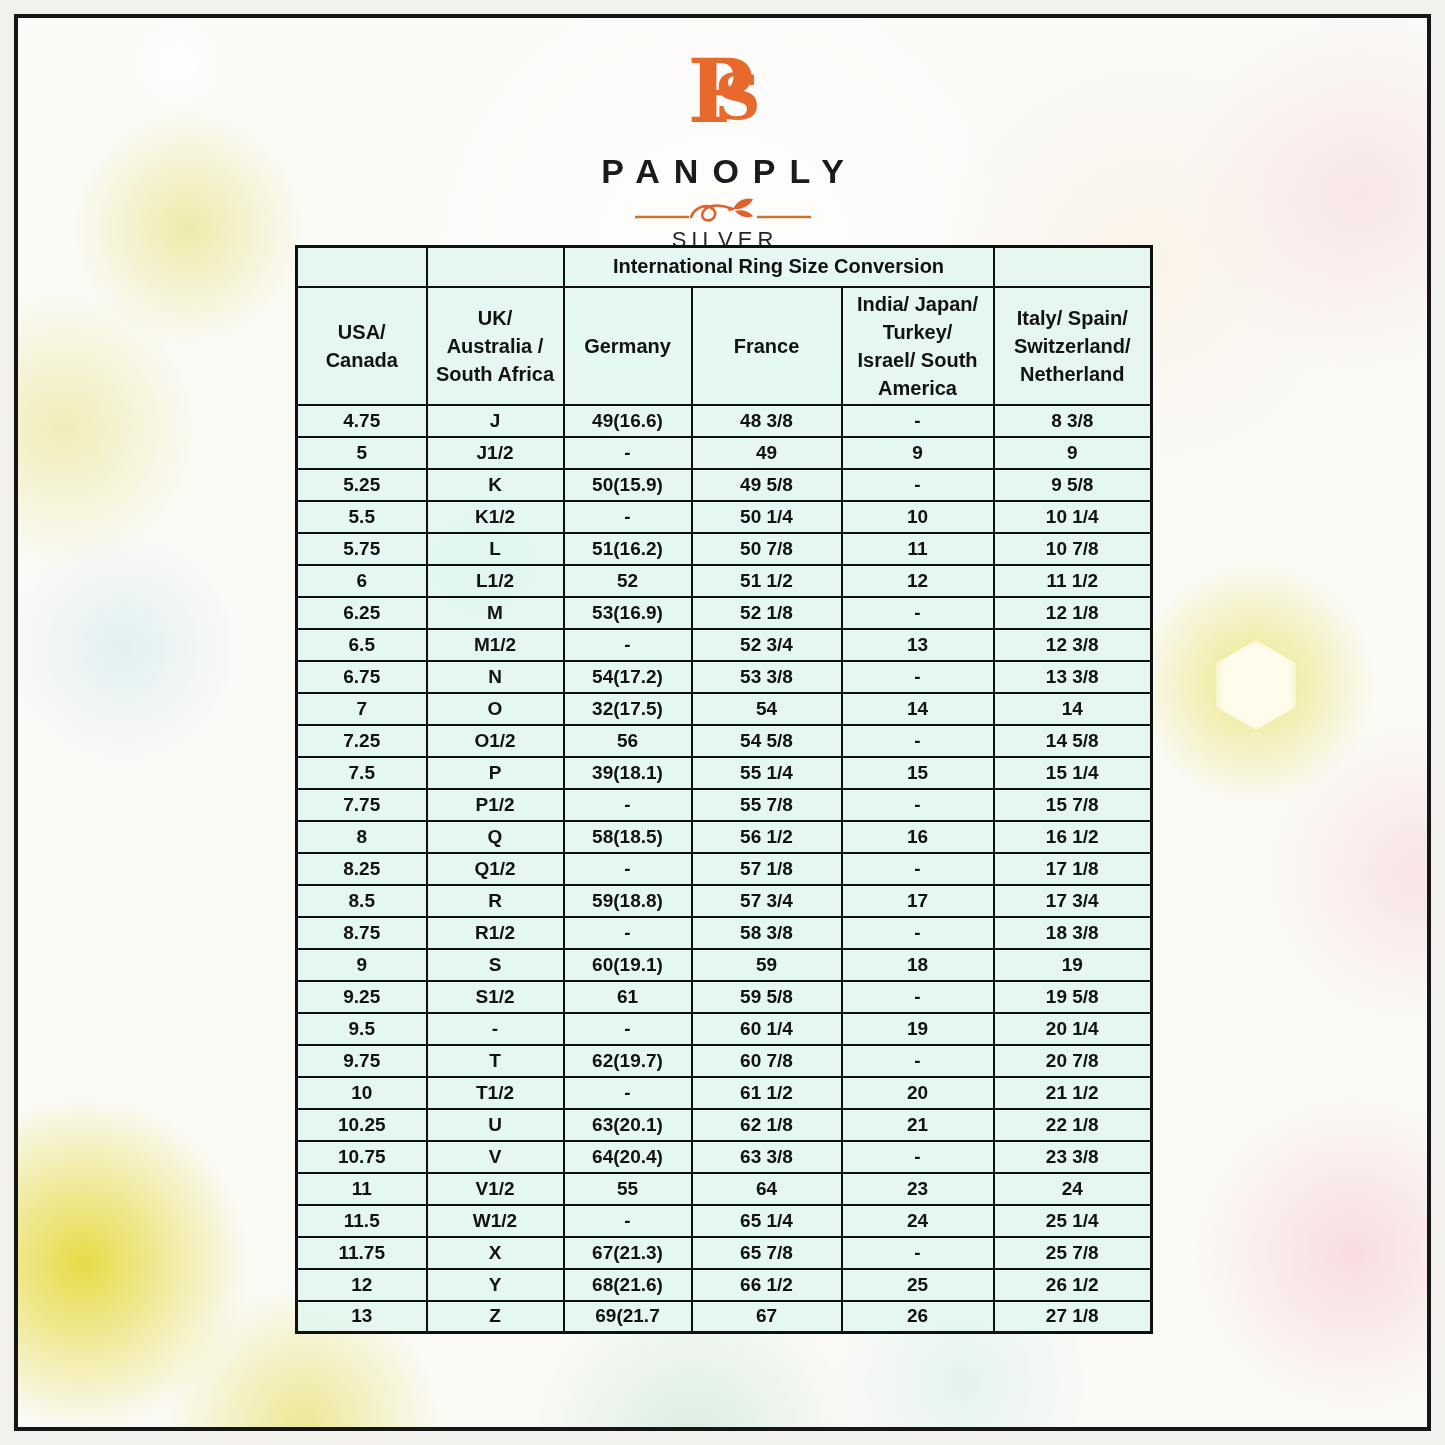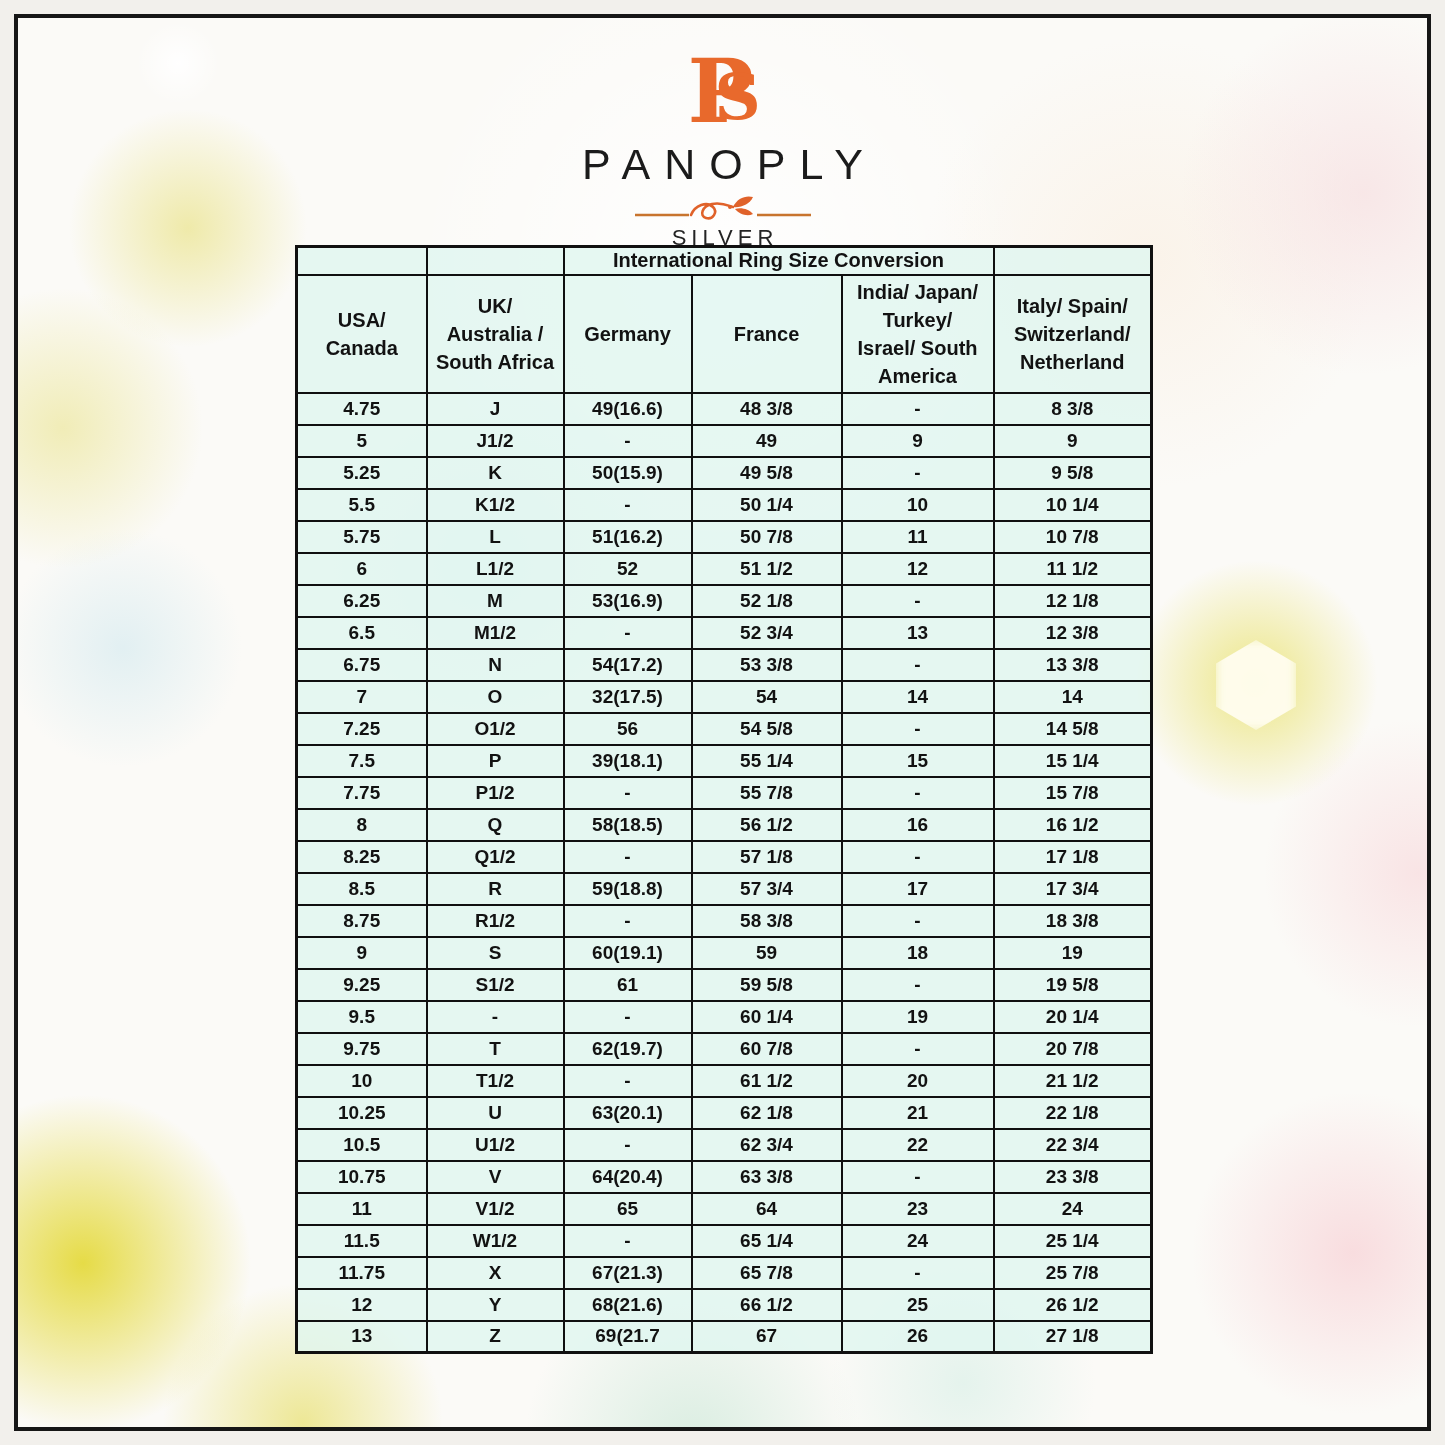--- a/index.html
+++ b/index.html
@@ -52,23 +52,23 @@
     display: flex; flex-direction: column; align-items: center;
   }
   .monogram { position: relative; width: 70px; height: 88px; }
   .mono-p, .mono-s {
     font-family: "DejaVu Serif", "Liberation Serif", serif;
     font-weight: 700; color: #e8692c; position: absolute;
   }
   .mono-p { font-size: 88px; line-height: 86px; left: 0; top: 0; }
   .mono-s { font-size: 64px; line-height: 62px; left: 27px; top: 18px; }
   .brand-name {
-    margin-top: 4px;
-    font-size: 43px; letter-spacing: 14px; padding-left: 14px;
-    color: #1b1b1b; font-weight: 400;
+    margin-top: 16px;
+    font-size: 34px; letter-spacing: 14px; padding-left: 14px;
+    color: #1b1b1b; font-weight: 700;
   }
   .leaf-divider { margin-top: 4px; height: 34px; }
   .sub-brand {
     margin-top: -2px;
     font-size: 22px; letter-spacing: 5px; padding-left: 5px;
     color: #242424; font-weight: 400;
   }
 
   
   .table-wrap { position: absolute; left: 277px; top: 227px; width: 855px; }
@@ -78,21 +78,21 @@
     table-layout: fixed;
     background: rgba(223,246,240,0.78);
     border: 3px solid #101010;
   }
   .ring-table td, .ring-table th {
     border: 2px solid #101010;
     text-align: center; vertical-align: middle;
     padding: 0; overflow: hidden;
     color: #121212;
   }
-  .title-row td { height: 28px; font-size: 20px; font-weight: 700; border-radius: 9px; }
+  .title-row td { height: 40px; font-size: 20px; font-weight: 700; border-radius: 9px; }
   .header-row th {
     height: 118px; font-size: 20px; font-weight: 700;
     white-space: pre-line; line-height: 28px;
   }
   .ring-table tbody td { height: 32px; font-size: 19px; font-weight: 700; }
 </style>
 </head>
 <body>
 
 <div class="canvas">
@@ -332,39 +332,31 @@
             </tr>
             <tr>
               <td>10.25</td>
               <td>U</td>
               <td>63(20.1)</td>
               <td>62 1/8</td>
               <td>21</td>
               <td>22 1/8</td>
             </tr>
             <tr>
-              <td>10.5</td>
-              <td>U1/2</td>
-              <td>-</td>
-              <td>62 3/4</td>
-              <td>22</td>
-              <td>22 3/4</td>
-            </tr>
-            <tr>
               <td>10.75</td>
               <td>V</td>
               <td>64(20.4)</td>
               <td>63 3/8</td>
               <td>-</td>
               <td>23 3/8</td>
             </tr>
             <tr>
               <td>11</td>
               <td>V1/2</td>
-              <td>65</td>
+              <td>55</td>
               <td>64</td>
               <td>23</td>
               <td>24</td>
             </tr>
             <tr>
               <td>11.5</td>
               <td>W1/2</td>
               <td>-</td>
               <td>65 1/4</td>
               <td>24</td>

